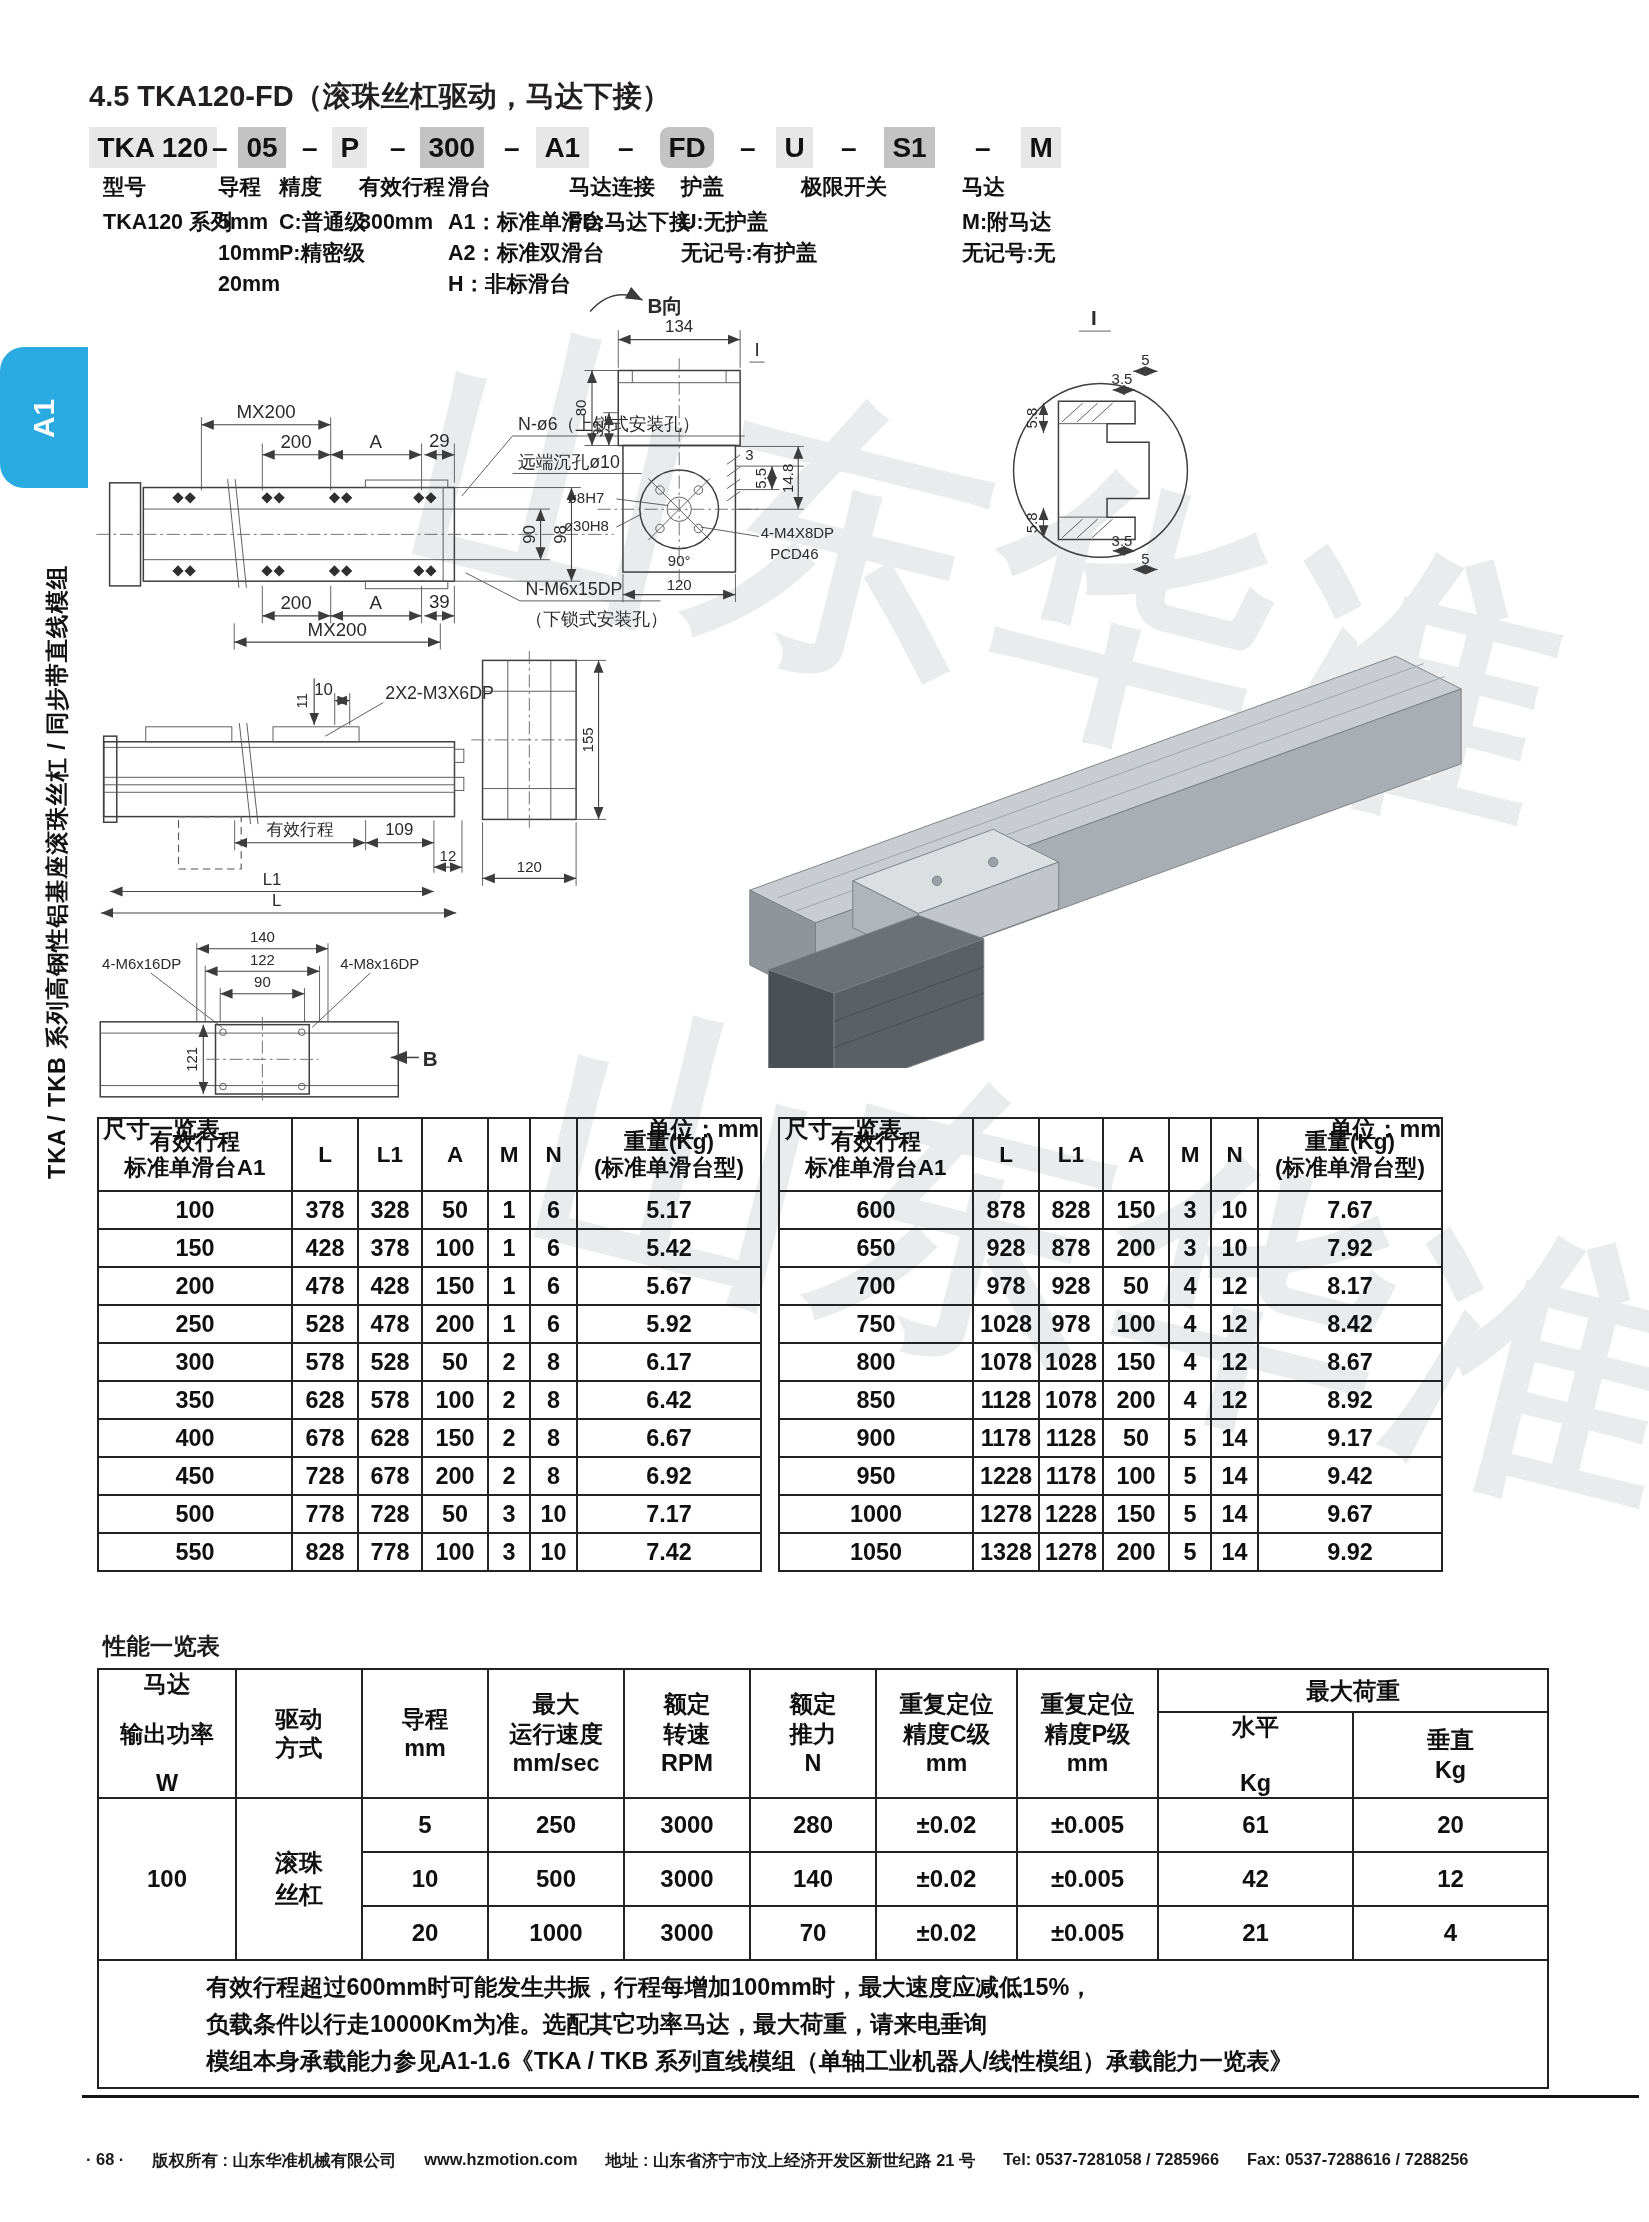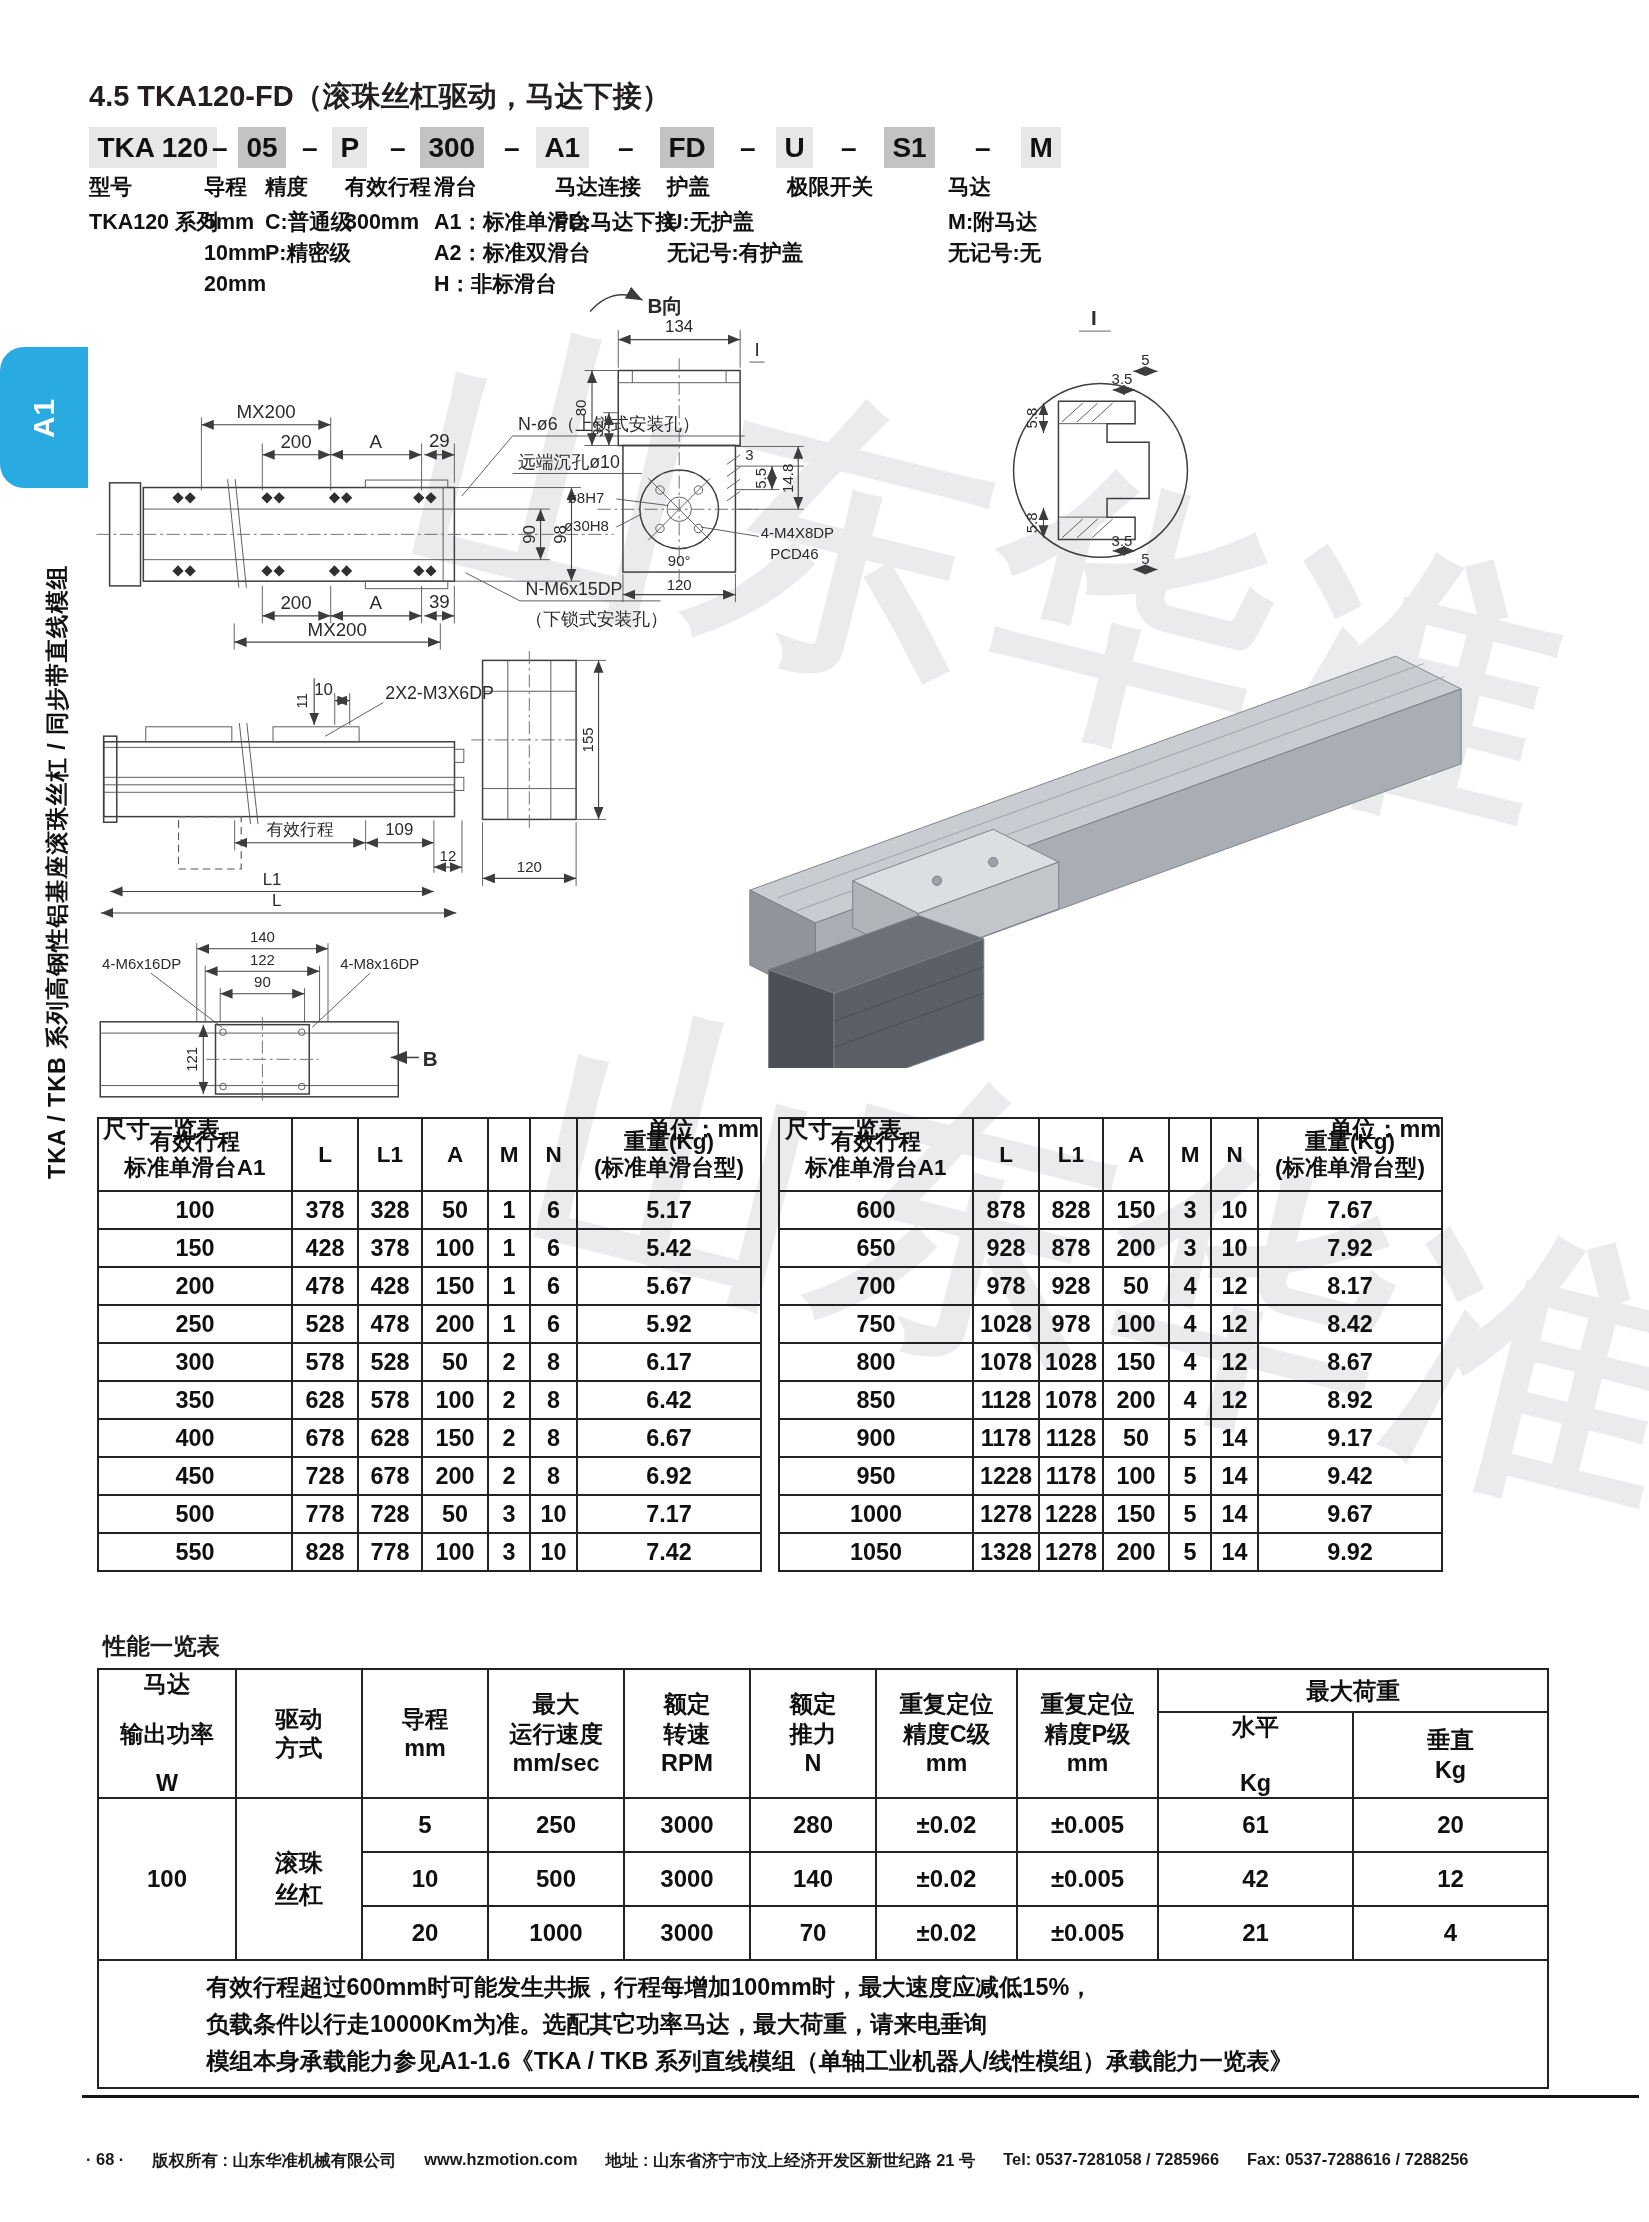--- a/index.html
+++ b/index.html
@@ -21,26 +21,26 @@
   .codes{left:0;top:127px;width:1650px;height:43px;padding-left:12px;}
   .codes span{position:absolute;top:0;font-size:28px;font-weight:bold;color:#111;line-height:37px;}
   .seg-light{background:#e7e7e7;padding:1.9px 8.4px;}
   .seg-dark{background:#c3c3c3;padding:1.9px 8.4px;}
   .seg-none{padding:1.9px 1.9px;}
   .codes span:nth-child(1){left:89px;}  .codes span:nth-child(2){left:210px;}
   .codes span:nth-child(3){left:238px;} .codes span:nth-child(4){left:300px;}
   .codes span:nth-child(5){left:332px;} .codes span:nth-child(6){left:388px;}
   .codes span:nth-child(7){left:420px;} .codes span:nth-child(8){left:502px;}
   .codes span:nth-child(9){left:536px;} .codes span:nth-child(10){left:616px;}
-  .codes span:nth-child(11){left:660px;}.codes span:nth-child(12){left:738px;}
+  .codes span:nth-child(11){left:660px;border-radius:9px;}.codes span:nth-child(12){left:738px;}
   .codes span:nth-child(13){left:776px;}.codes span:nth-child(14){left:839px;}
   .codes span:nth-child(15){left:884px;}.codes span:nth-child(16){left:973px;}
   .codes span:nth-child(17){left:1021px;}
   
-  .legend-col{position:absolute;z-index:1;top:172px;font-size:21.5px;font-weight:bold;color:#111;}
+  .legend-col{position:absolute;z-index:1;top:172px;font-size:21.5px;font-weight:bold;color:#111;margin-left:14px;}
   .legend-title{margin-bottom:5.6px;}
   .legend-col [data-lines] div{line-height:31px;}
   
   svg text{font-family:"Liberation Sans","DejaVu Sans",sans-serif;fill:#2b2b2b;}
   .ol{stroke:#3f3f3f;stroke-width:1.6;fill:none;}
   .thin{stroke:#555;stroke-width:1;fill:none;}
   .ext{stroke:#5a5a5a;stroke-width:1;}
   .dim{stroke:#444;stroke-width:1.2;}
   .cl{stroke:#6a6a6a;stroke-width:1;stroke-dasharray:14 4 3 4;fill:none;}
   .dsh{stroke:#555;stroke-width:1.2;stroke-dasharray:8 5;fill:none;}

